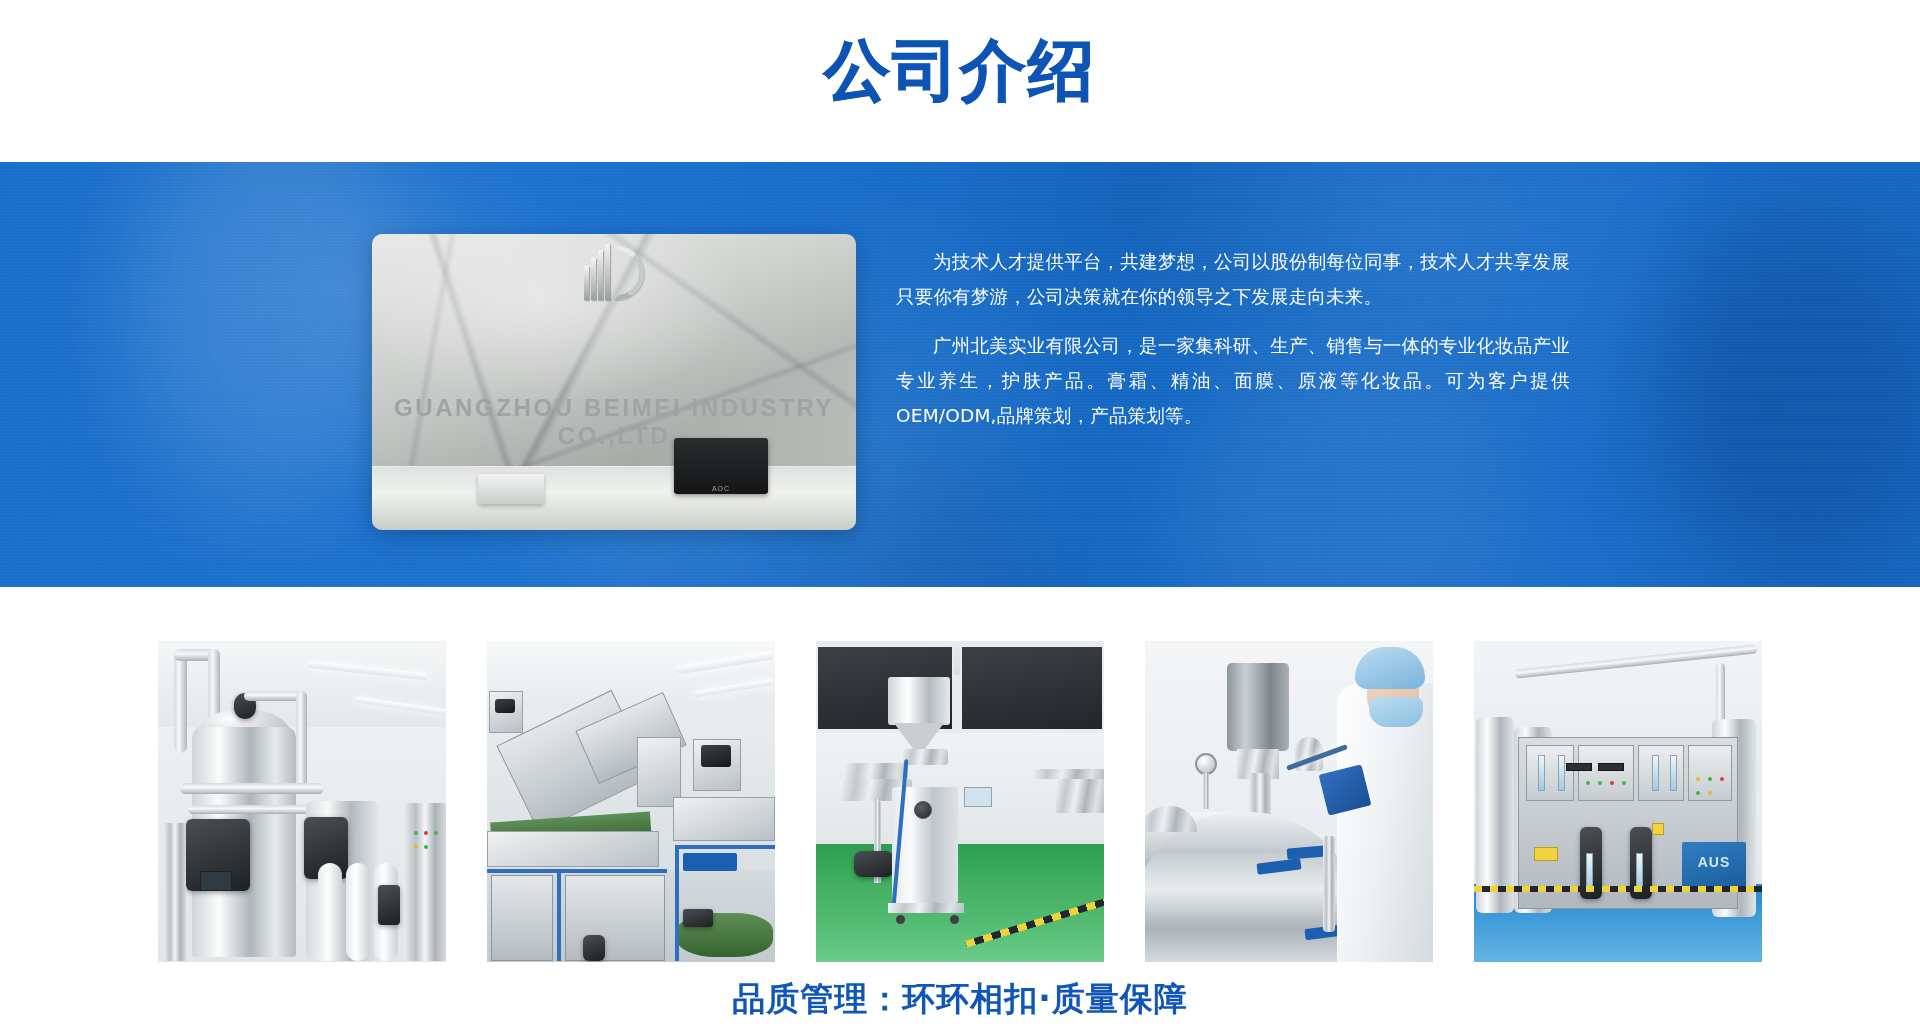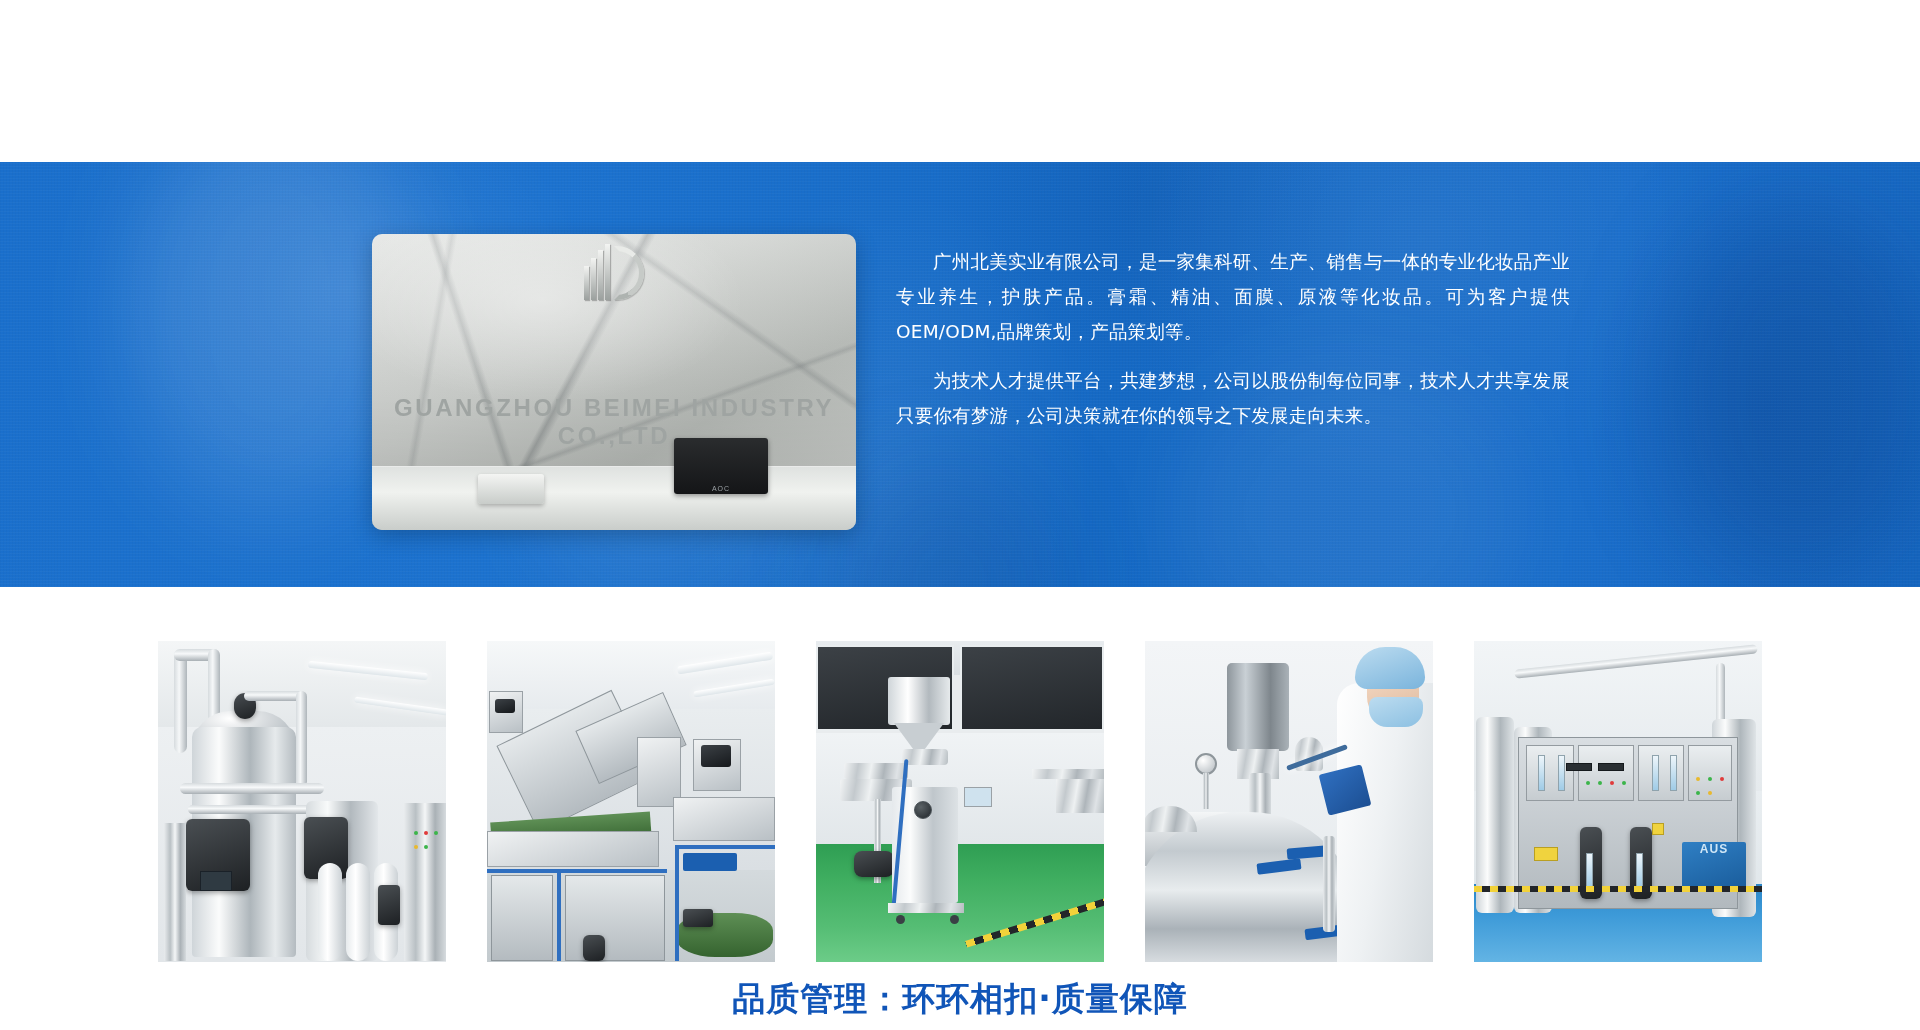--- a/index.html
+++ b/index.html
@@ -316,21 +316,21 @@
   .p5 .floorb { position: absolute; left: 0; right: 0; bottom: 0; height: 78px;
                 background: linear-gradient(180deg,#2b86c8 0%,#3d9ad8 40%,#63b4e4 100%); }
   .p5 .rack   { position: absolute; left: 44px; top: 96px; width: 220px; height: 172px;
                 background: linear-gradient(180deg,#d9dee2,#b2b9be); border: 1px solid #8e969b; }
   .p5 .panel  { position: absolute; background: linear-gradient(180deg,#eaeef0,#c6ccd0); border: 1px solid #949ba0; }
   .p5 .tower  { position: absolute; width: 38px;
                 background: linear-gradient(90deg,#cfd5d9,#fbfcfc 30%,#aeb6bb 64%,#dfe4e7); border-radius: 6px; }
   .p5 .sight  { position: absolute; width: 7px; background: linear-gradient(180deg,#eef6fb,#9fcbe6); border: 1px solid #8fa3ad; }
   .p5 .brand  { position: absolute; right: 16px; bottom: 74px; width: 64px; height: 46px;
                 background: linear-gradient(160deg,#2f7fc4,#1a5d9c); border-radius: 2px;
-                color: #cfe6f6; font-size: 12px; font-weight: 700; text-align: center; letter-spacing: 1px; }
+                color: #cfe6f6; font-size: 14px; font-weight: 700; text-align: center; padding-top: 12px; letter-spacing: 1px; }
   .p5 .safety { position: absolute; height: 6px; bottom: 70px; left: 0; right: 0;
                 background: repeating-linear-gradient(90deg,#f2d23a 0 8px,#23262a 8px 16px); }
 
   
   .caption {
     position: absolute;
     left: 0;
     top: 982px;
     width: 1920px;
     text-align: center;
@@ -340,20 +340,21 @@
     letter-spacing: 1px;
     line-height: 1;
     font-family: "DejaVu Sans", "Liberation Sans", sans-serif;
   }
 </style>
 </head>
 <body>
 
 <div class="page">
 
+  <div class="page-title">公司介绍</div>
 
   <div class="banner">
     <div class="banner-blob blob-a"></div>
     <div class="banner-blob blob-b"></div>
     <div class="banner-blob blob-c"></div>
     <div class="banner-blob blob-d"></div>
     <div class="banner-blob blob-e"></div>
   </div>
 
   <div class="sign-photo">
@@ -369,22 +370,22 @@
     </div>
 
     <div class="sign-en">GUANGZHOU BEIMEI INDUSTRY CO.,LTD</div>
 
     <div class="sign-desk"></div>
     <div class="sign-printer"></div>
     <div class="sign-monitor"></div>
   </div>
 
   <div class="intro-text">
+    <p class="intro-para">为技术人才提供平台，共建梦想，公司以股份制每位同事，技术人才共享发展只要你有梦游，公司决策就在你的领导之下发展走向未来。</p>
     <p class="intro-para">广州北美实业有限公司，是一家集科研、生产、销售与一体的专业化妆品产业专业养生，护肤产品。膏霜、精油、面膜、原液等化妆品。可为客户提供OEM/ODM,品牌策划，产品策划等。</p>
-    <p class="intro-para">为技术人才提供平台，共建梦想，公司以股份制每位同事，技术人才共享发展只要你有梦游，公司决策就在你的领导之下发展走向未来。</p>
   </div>
 
   <div class="gallery">
 
     <div class="photo p1">
       <div class="ceil"></div>
       <div class="wall"></div>
       <div class="tube" style="left:150px;top:26px;width:120px;height:7px;transform:rotate(6deg);"></div>
       <div class="tube" style="left:196px;top:62px;width:94px;height:6px;transform:rotate(8deg);"></div>
       <div class="pipe" style="left:16px;top:8px;width:13px;height:104px;"></div>

